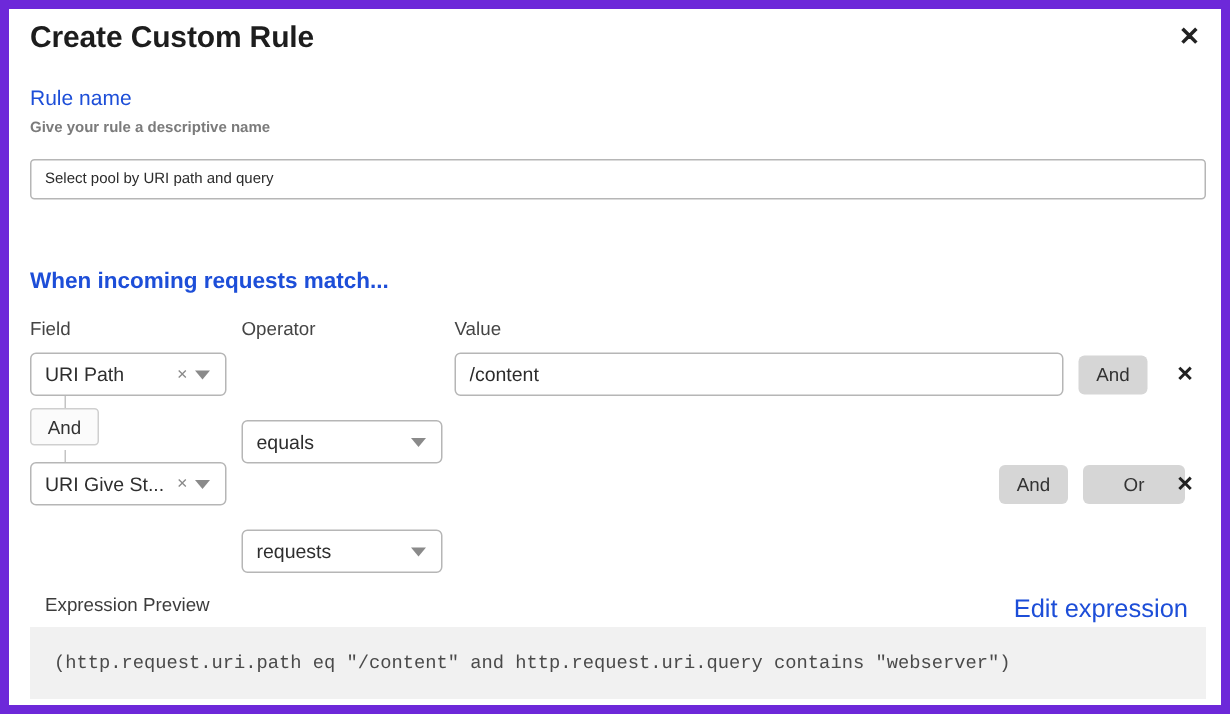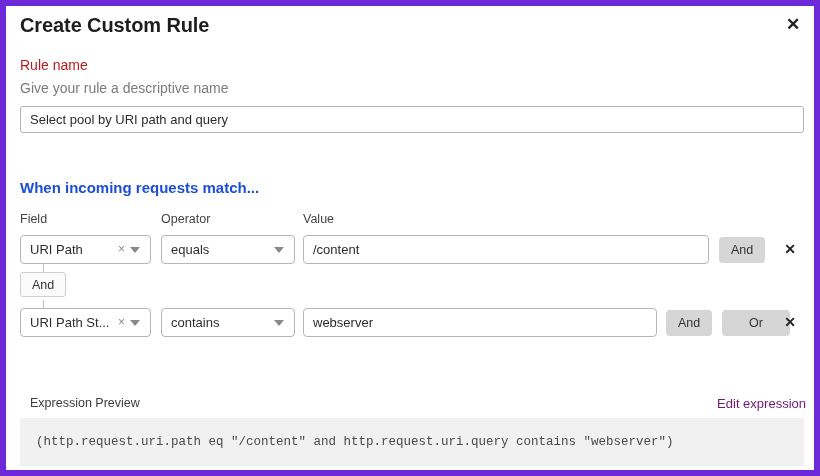--- a/index.html
+++ b/index.html
@@ -50,41 +50,42 @@
     padding: 0;
     font-family: "Liberation Sans", sans-serif;
   }
 
   
   .rule-name-label {
     position: absolute;
     left: 14px;
     top: 51px;
     font-size: 14px;
-    color: #b91c1c;
+    color: #1d4ed8;
   }
   .rule-name-hint {
     position: absolute;
     left: 14px;
     top: 74px;
-    font-size: 14px;
+    font-size: 10px;
     color: #7b7b7b;
+    font-weight: bold;
   }
   .rule-name-input {
     position: absolute;
     left: 14px;
     top: 100px;
     width: 784px;
     height: 27px;
     box-sizing: border-box;
     border: 1px solid #b6b6b6;
     border-radius: 3px;
     background: #ffffff;
     font-family: "Liberation Sans", sans-serif;
-    font-size: 13px;
+    font-size: 10px;
     color: #2b2b2b;
     padding: 0 9px;
     outline: none;
   }
 
   
   .match-heading {
     position: absolute;
     left: 14px;
     top: 173px;
@@ -113,21 +114,21 @@
     box-sizing: border-box;
     height: 29px;
     border: 1px solid #b6b6b6;
     border-radius: 4px;
     background: #ffffff;
     display: flex;
     align-items: center;
     cursor: pointer;
   }
   .sel.field-sel { left: 14px; width: 131px; }
-  .sel.op-sel { left: 155px; width: 134px; }
+  .sel.op-sel { left: 155px; width: 134px; margin-top: 45px; }
 
   .sel-text {
     flex: 1 1 auto;
     font-size: 13px;
     color: #2e2e2e;
     padding-left: 9px;
     white-space: nowrap;
     overflow: hidden;
   }
   .sel-clear {
@@ -238,24 +239,24 @@
   
   .expr-label {
     position: absolute;
     left: 24px;
     top: 390px;
     font-size: 12.5px;
     color: #3c3c3c;
   }
   .expr-edit {
     position: absolute;
-    right: 8px;
+    right: 22px;
     top: 390px;
-    font-size: 13px;
-    color: #701a75;
+    font-size: 17px;
+    color: #1d4ed8;
     text-decoration: none;
     cursor: pointer;
   }
   .expr-box {
     position: absolute;
     left: 14px;
     top: 412px;
     width: 784px;
     height: 48px;
     box-sizing: border-box;
@@ -305,29 +306,28 @@
   </div>
 
   <div class="connector">
     <div class="vline top"></div>
     <div class="conn-badge">And</div>
     <div class="vline bot"></div>
   </div>
 
   <div class="cond-row r2">
     <div class="sel field-sel">
-      <span class="sel-text">URI Path St...</span>
+      <span class="sel-text">URI Give St...</span>
       <span class="sel-clear">×</span>
       <span class="caret"></span>
     </div>
     <div class="sel op-sel">
-      <span class="sel-text">contains</span>
+      <span class="sel-text">requests</span>
       <span class="caret"></span>
     </div>
-    <input class="val-input" type="text" value="webserver" style="">
     <button class="logic-btn logic-and">And</button>
     <button class="logic-btn logic-or">Or</button>
     <button class="del-btn">✕</button>
   </div>
 
   <div class="expr-label">Expression Preview</div>
   <a class="expr-edit">Edit expression</a>
   <div class="expr-box">
     <span class="expr-text">(http.request.uri.path eq "/content" and http.request.uri.query contains "webserver")</span>
   </div>

